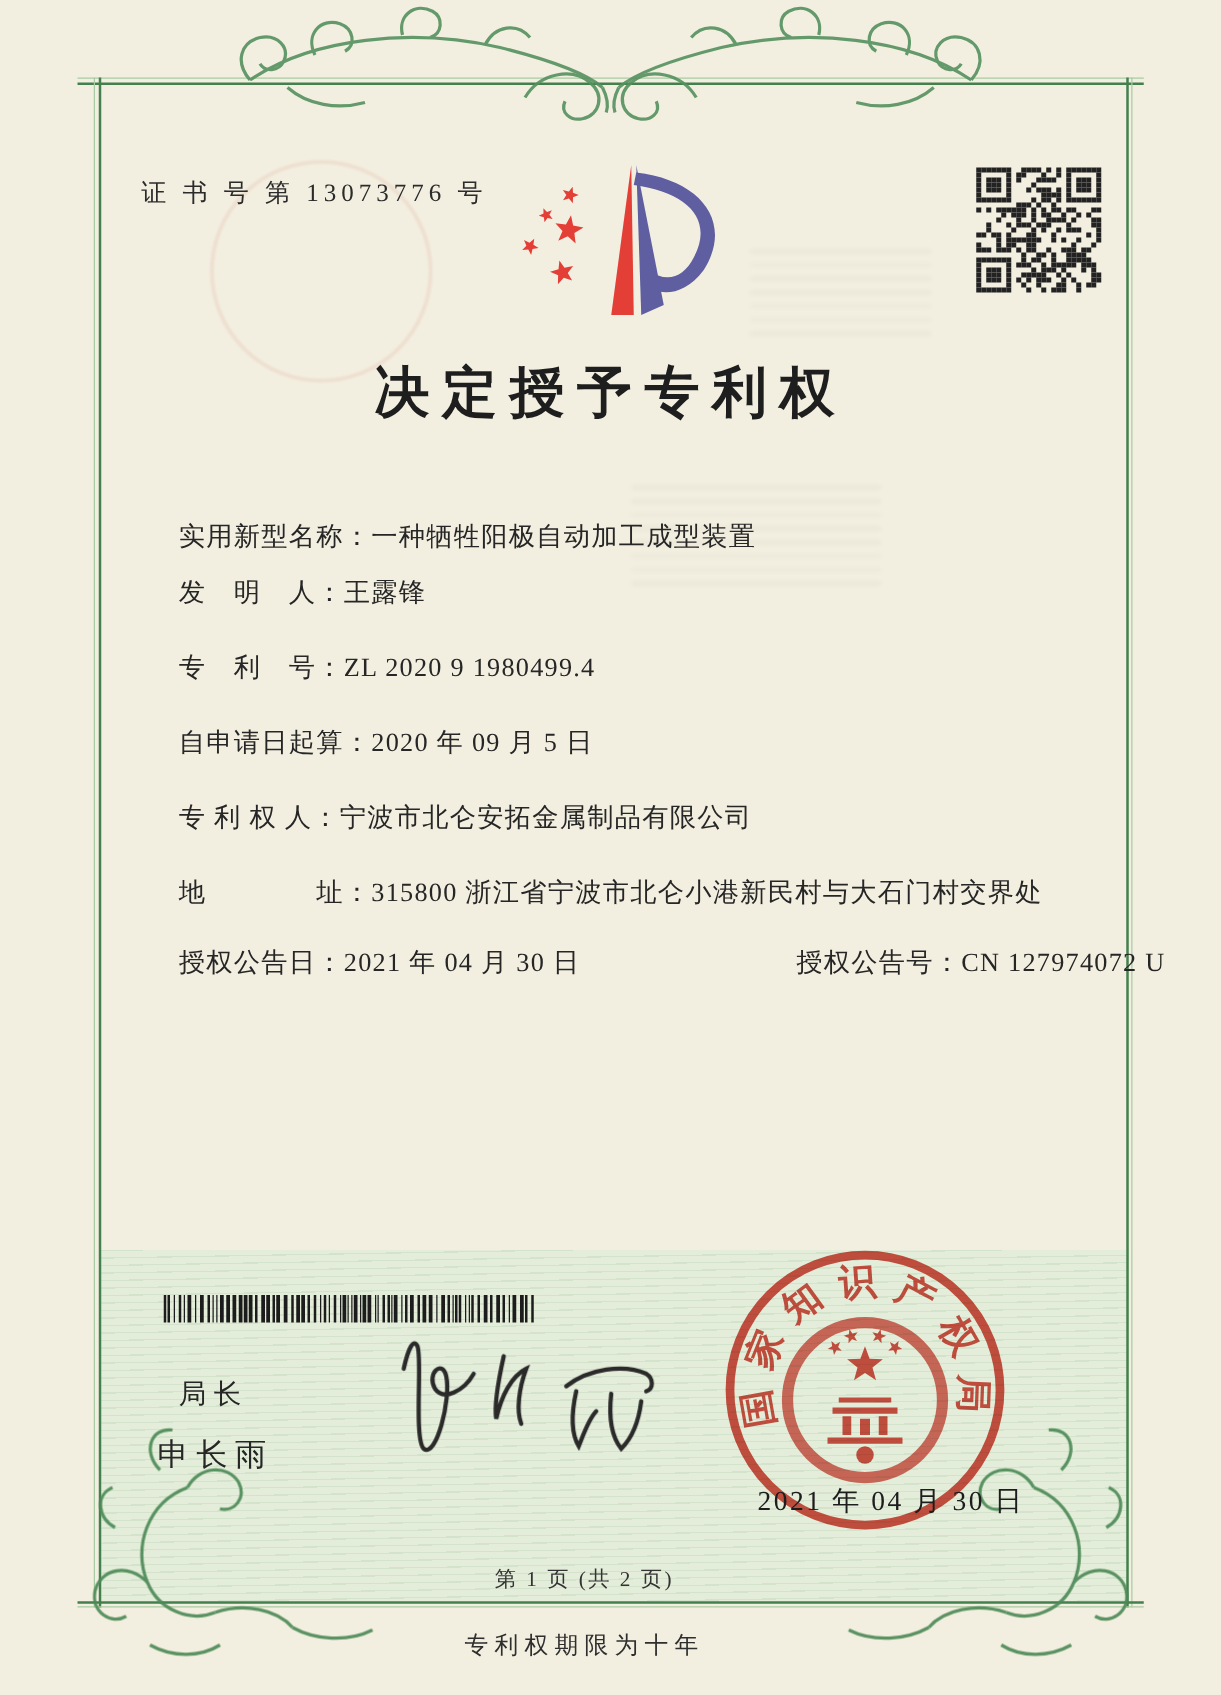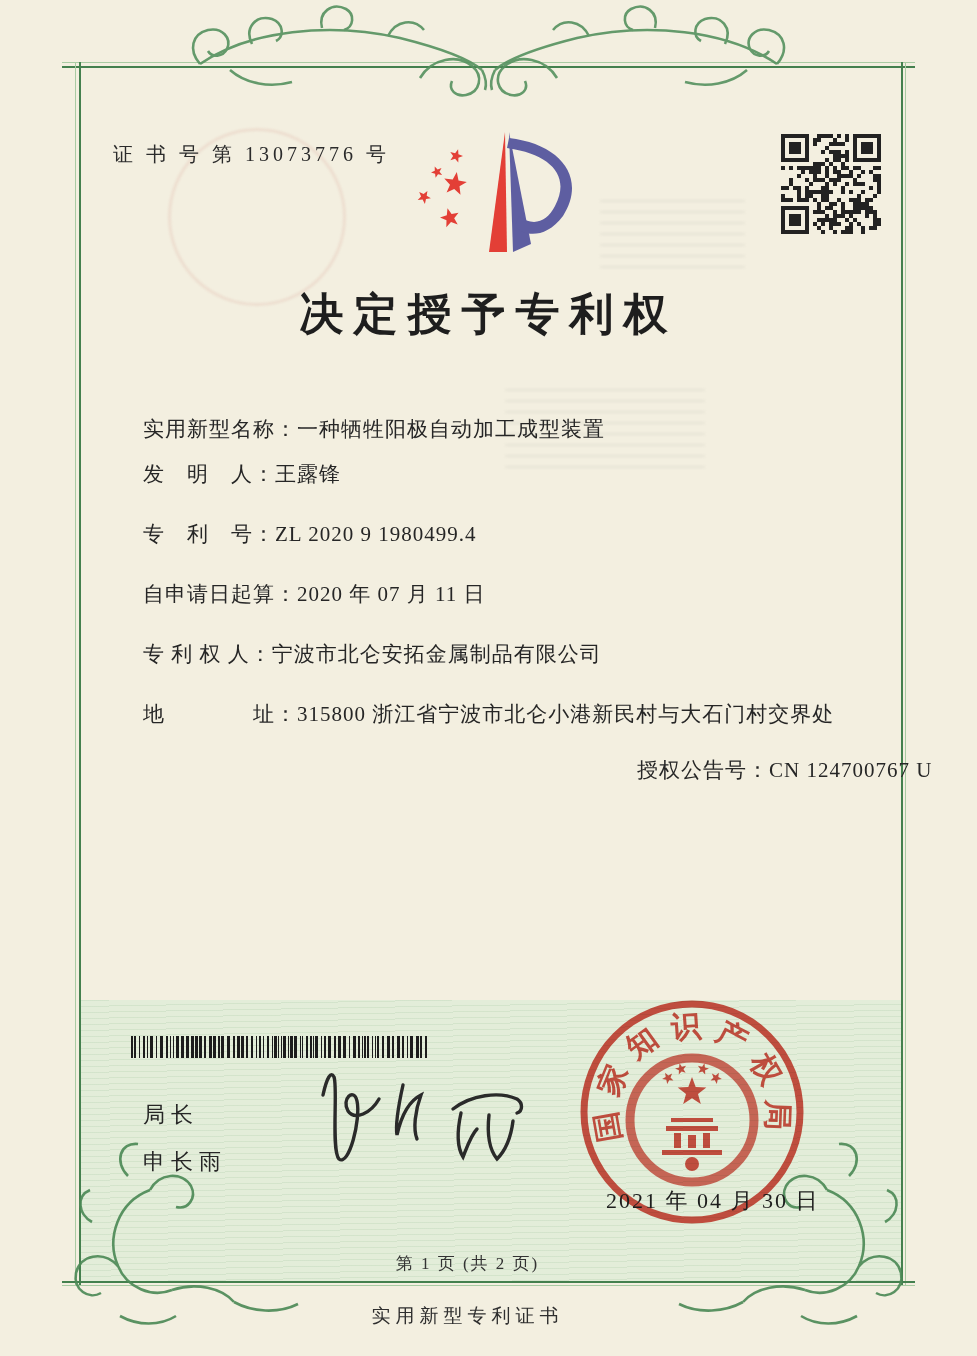--- a/index.html
+++ b/index.html
@@ -42,21 +42,21 @@
   .paragraphs p{margin:0;text-indent:2em;}
   .footer-page{
     position:absolute;left:0;top:1252px;width:935px;text-align:center;
     font-size:17px;letter-spacing:2px;color:#333;
   }
   .back-note{
     position:absolute;left:0;top:1303px;width:935px;text-align:center;
     font-size:19px;letter-spacing:5px;color:#2e2e2e;
   }
   .director-title{position:absolute;left:143px;top:1100px;font-size:22px;letter-spacing:6px;}
-  .director-name{position:absolute;left:143px;top:1147px;font-size:22px;letter-spacing:6px;}
+  .director-name{position:absolute;left:126px;top:1147px;font-size:25px;letter-spacing:6px;}
   .seal-date{
     position:absolute;left:606px;top:1186px;font-size:22px;letter-spacing:2px;color:#1d1d1d;z-index:6;
   }
   
   .barcode{position:absolute;left:131px;top:1036px;height:22px;display:flex;align-items:stretch;}
   .barcode div{background:#1c1c1c;}
   
   .qr{position:absolute;left:781px;top:134px;width:100px;height:100px;}
   .qr div{position:absolute;background:#222;}
   
@@ -465,31 +465,34 @@
 <div class="field-row" style="top:415px;">
   <span class="flabel">实用新型名称：</span><span class="fvalue">一种牺牲阳极自动加工成型装置</span>
 </div>
 <div class="field-row" style="top:460px;">
   <span class="flabel">发　明　人：</span><span class="fvalue">王露锋</span>
 </div>
 <div class="field-row" style="top:520px;">
   <span class="flabel">专　利　号：</span><span class="fvalue">ZL 2020 9 1980499.4</span>
 </div>
 <div class="field-row" style="top:580px;">
-  <span class="flabel">自申请日起算：</span><span class="fvalue">2020 年 07 月 11 日</span>
+  <span class="flabel">自申请日起算：</span><span class="fvalue">2020 年 09 月 5 日</span>
 </div>
 <div class="field-row" style="top:640px;">
   <span class="flabel">专 利 权 人：</span><span class="fvalue">宁波市北仑安拓金属制品有限公司</span>
 </div>
 <div class="field-row" style="top:700px;">
   <span class="flabel">地　　　　址：</span><span class="fvalue">315800 浙江省宁波市北仑小港新民村与大石门村交界处</span>
 </div>
 <div class="field-row" style="top:756px;width:760px;">
+  <span>
+    <span class="flabel">授权公告日：</span><span class="fvalue">2021 年 04 月 30 日</span>
+  </span>
   <span class="grant-no">
-    <span class="flabel">授权公告号：</span><span class="fvalue">CN 124700767 U</span>
+    <span class="flabel">授权公告号：</span><span class="fvalue">CN 127974072 U</span>
   </span>
 </div>
 
 <div class="paragraphs">
 </div>
 
 <div class="barcode" id="barcode">
     <div style="width: 2px; margin-right: 1px;"></div>
     <div style="width: 2px; margin-right: 3px;"></div>
     <div style="width: 1px; margin-right: 3px;"></div>
@@ -602,13 +605,13 @@
     <rect x="131" y="141" width="7" height="15" stroke="none"></rect>
     <rect x="116" y="143" width="8" height="13" stroke="none"></rect>
     <rect x="90" y="158" width="60" height="5" stroke="none"></rect>
     <circle cx="120" cy="172" r="7" stroke="none"></circle>
   </g>
 </svg>
 
 <div class="seal-date">2021 年 04 月 30 日</div>
 
 <div class="footer-page">第 1 页 (共 2 页)</div>
-<div class="back-note">实用新型专利证书</div>
+<div class="back-note">专利权期限为十年</div>
 
 </body></html>

